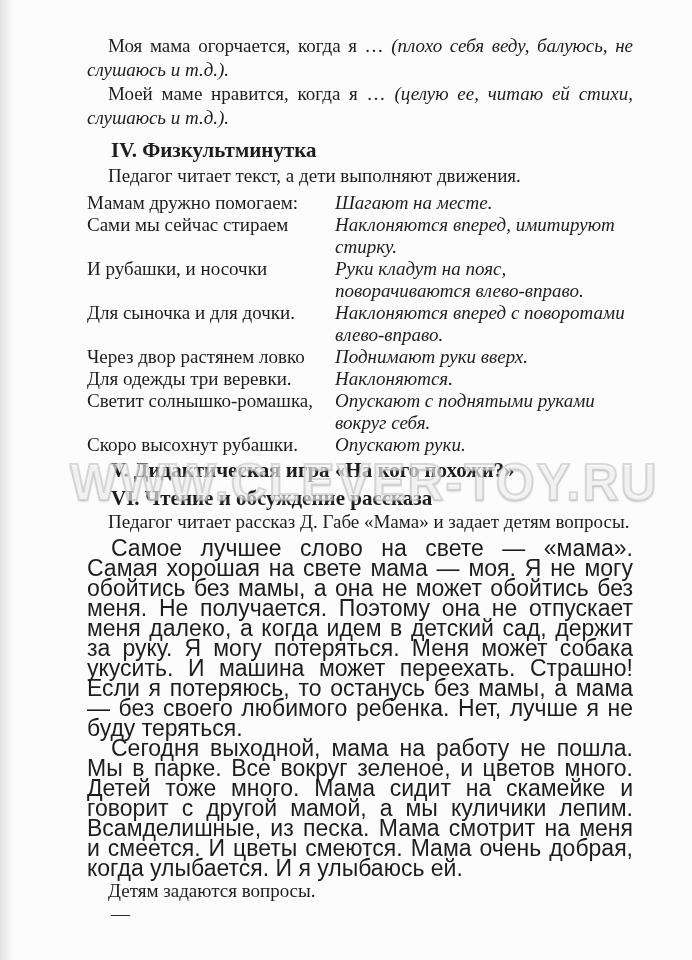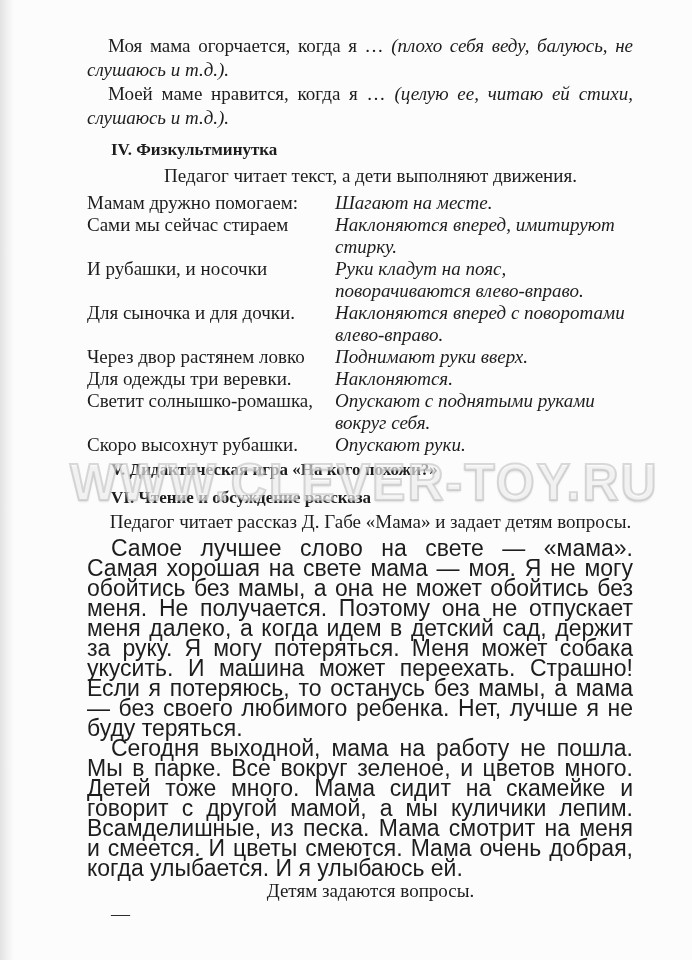--- a/index.html
+++ b/index.html
@@ -13,24 +13,24 @@
   }
   .edge-left{
     position:absolute;left:0;top:0;width:14px;height:100%;
     background:linear-gradient(90deg,#e2e2e2 0%,#f2f2f2 55%,#fcfcfc 100%);
   }
   .content{
     position:absolute;left:87px;top:34px;width:546px;
     font-size:19px;line-height:24px;
   }
   p{margin:0;}
-  .ind{text-indent:21px;text-align:center;}
+  .ind{text-indent:21px;}
   .just{text-align:justify;}
   .sec-heading{
-    font-weight:bold;font-size:17px;line-height:24px;
+    font-weight:bold;font-size:21px;line-height:24px;
     text-indent:24px;text-align:left;
   }
   .h4{margin-top:8px;}
   .h5{margin-top:2px;}
   .h6{margin-top:4px;}
   .lead4{margin-top:2px;}
   .pt-block{margin-top:4px;line-height:22px;}
   .pt-row{display:flex;}
   .pt-left{width:248px;flex:none;}
   .pt-right{width:298px;flex:none;font-style:italic;text-align:left;}

